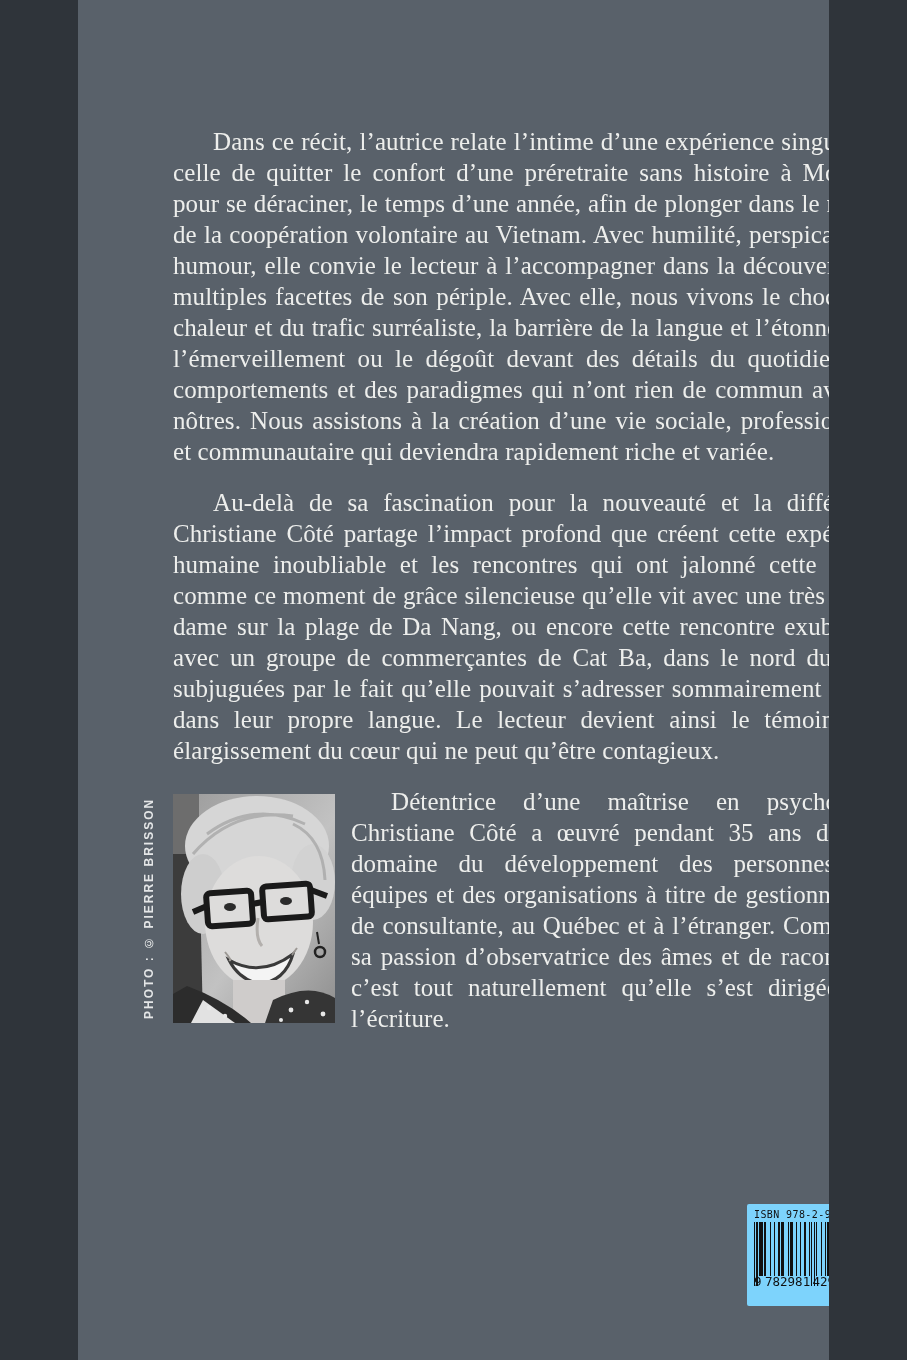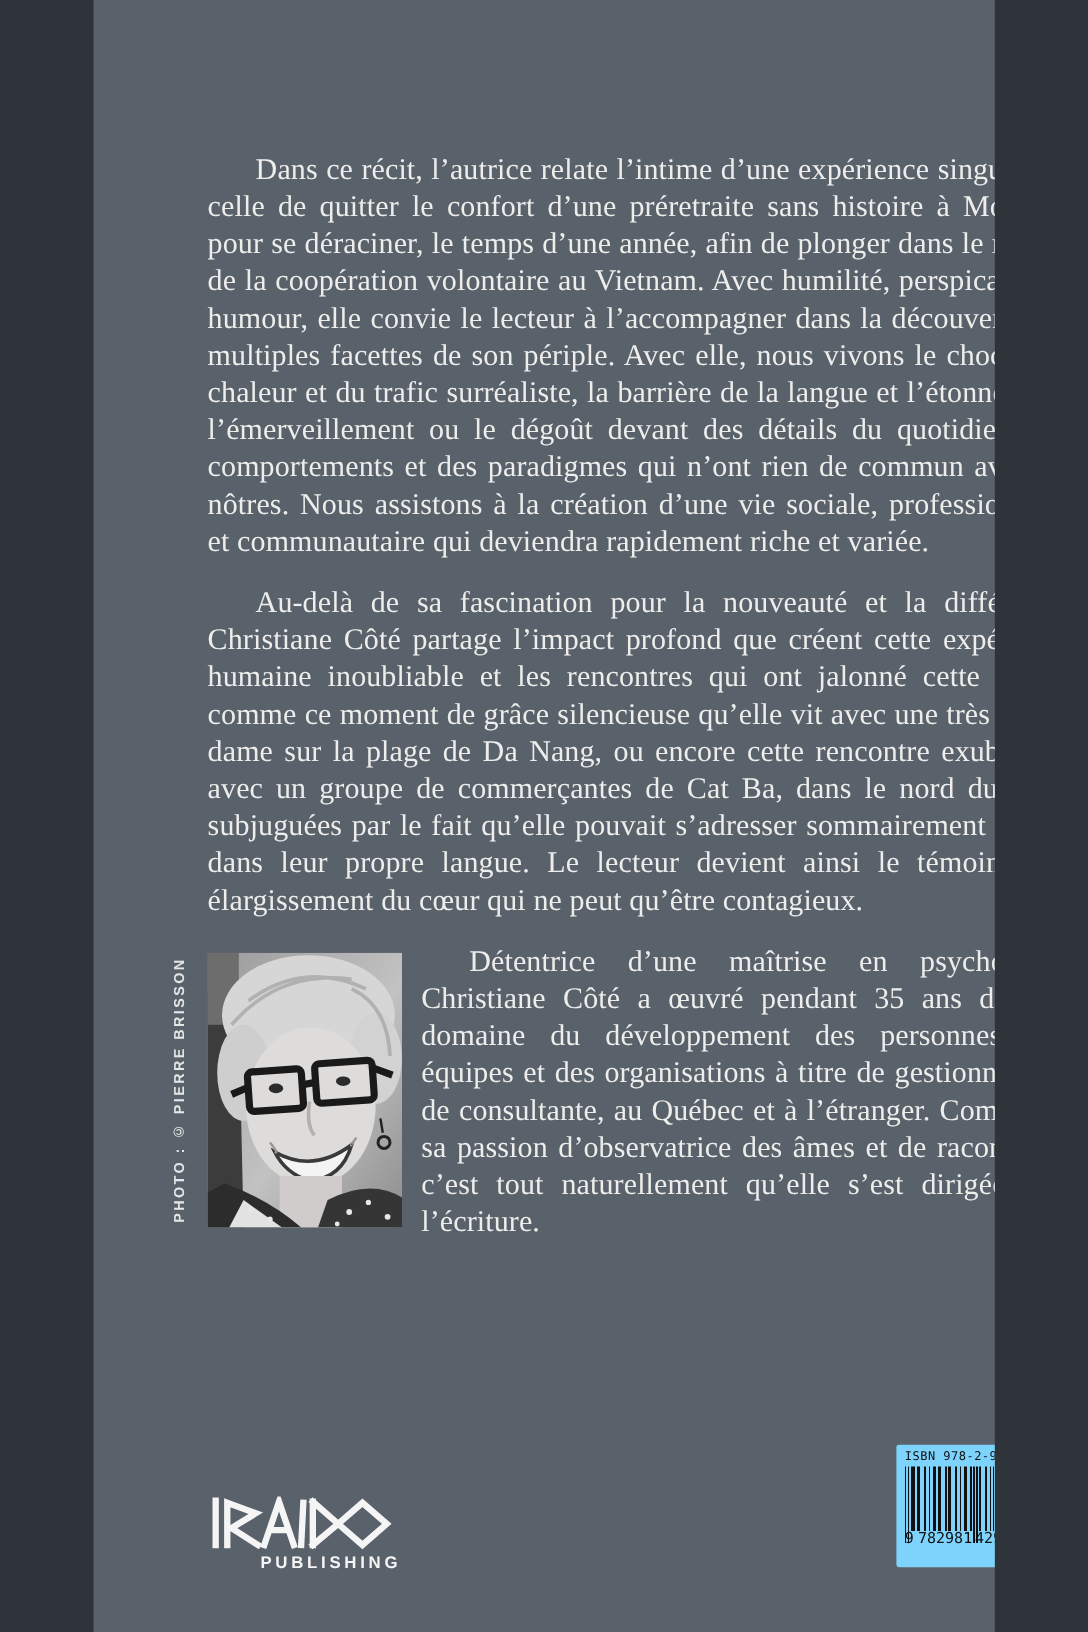--- a/index.html
+++ b/index.html
@@ -156,35 +156,20 @@
 
           <path d="M144,138 L146,150" stroke="#222" stroke-width="2"></path>
           <circle cx="147" cy="158" r="5" fill="none" stroke="#222" stroke-width="2.5"></circle>
         </svg>
       </div>
 
       <p class="body-text" lang="fr">Détentrice d’une maîtrise en psychologie, Christiane Côté a œuvré pendant 35 ans dans le domaine du développement des personnes, des équipes et des organisations à titre de gestionnaire et de consultante, au Québec et à l’étranger. Combinant sa passion d’observatrice des âmes et de raconteuse, c’est tout naturellement qu’elle s’est dirigée vers l’écriture.</p>
     </div>
   </div>
 
-  <div class="logo-block">
-    <svg viewBox="0 0 170 50" role="img" fill="none" stroke="#f5f5f5" stroke-width="6" stroke-linecap="square" stroke-linejoin="miter" aria-label="RAIDO">
-
-      <path d="M4,4 L4,46"></path>
-
-      <path d="M15,46 L15,6 L42,16 L19,30 L44,46"></path>
-
-      <path d="M50,46 L64,5 L78,46 M56,32 L72,32"></path>
-
-      <path d="M87,6 L85,46"></path>
-
-      <path d="M96,5 L96,46 M96,5 L120,26 L96,46 M120,26 L143,6 L166,26 L143,46 Z"></path>
-    </svg>
-    <div class="logo-tagline">PUBLISHING</div>
-  </div>
 
   <div class="barcode-box">
     <div class="isbn-label">ISBN 978-2-9817664-3-4</div>
     <svg class="bars" viewBox="0 0 95 64" preserveAspectRatio="none" shape-rendering="crispEdges" fill="#111111">
         <rect x="0" y="0" width="1" height="64"></rect>
         <rect x="2" y="0" width="1" height="64"></rect>
         <rect x="4" y="0" width="1" height="54"></rect>
         <rect x="5" y="0" width="1" height="54"></rect>
         <rect x="6" y="0" width="1" height="54"></rect>
         <rect x="8" y="0" width="1" height="54"></rect>

